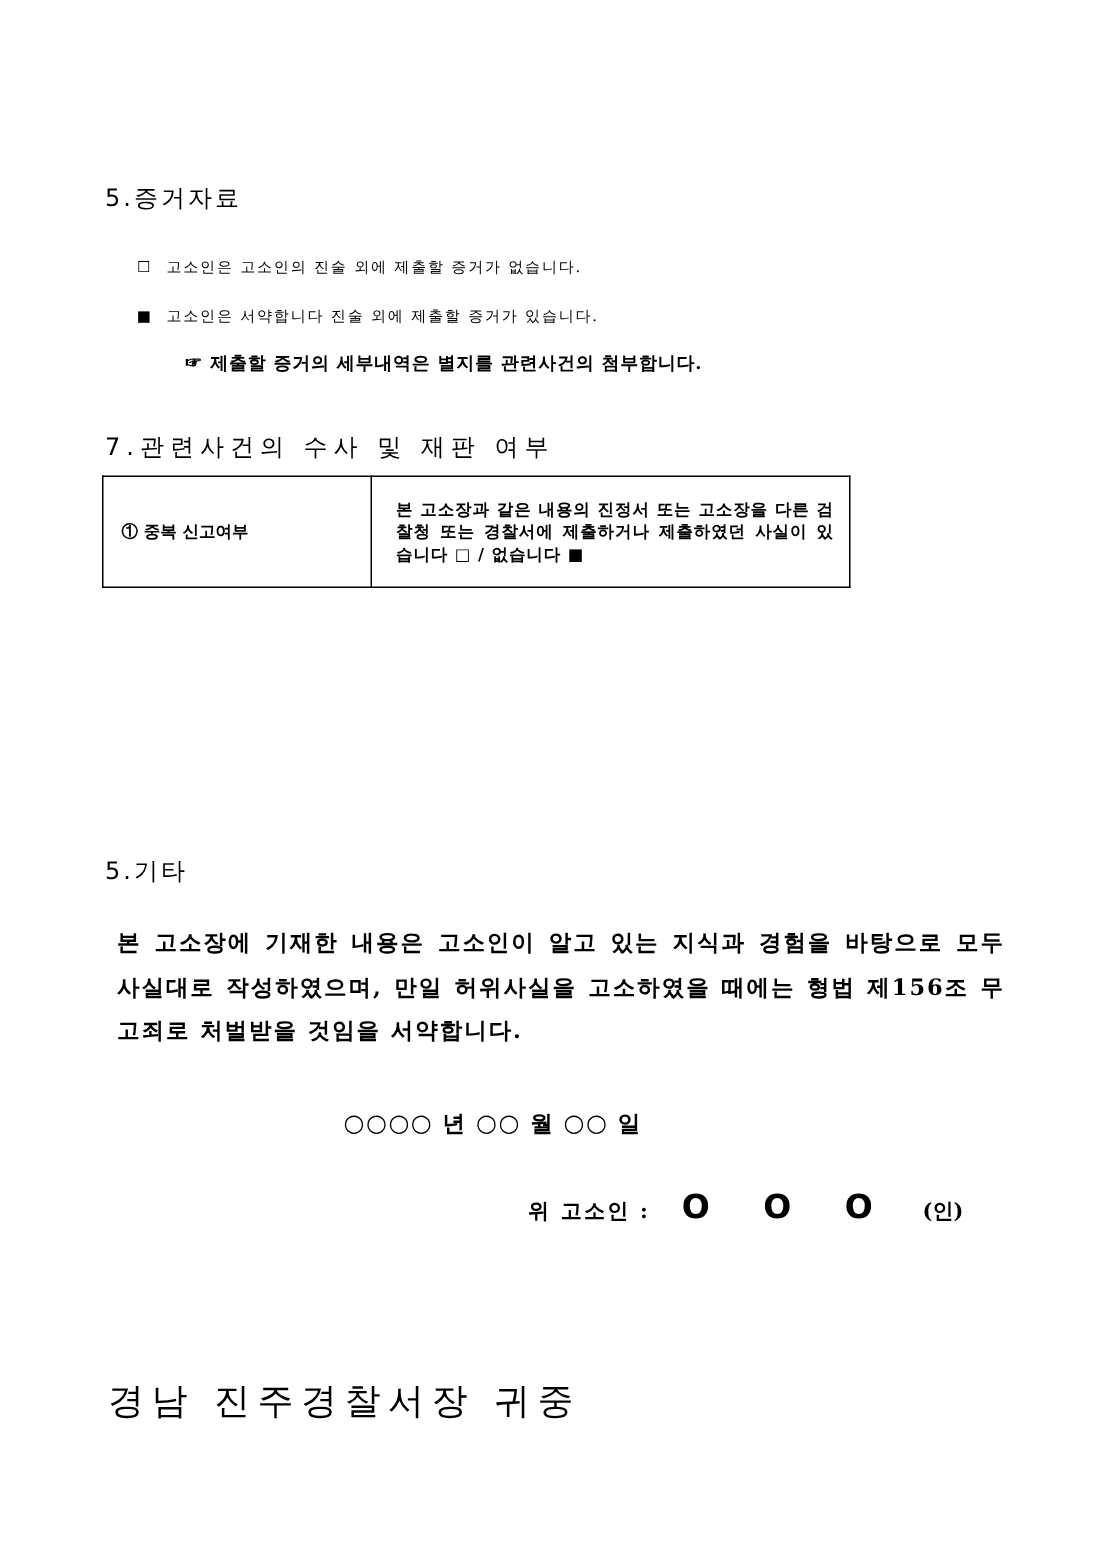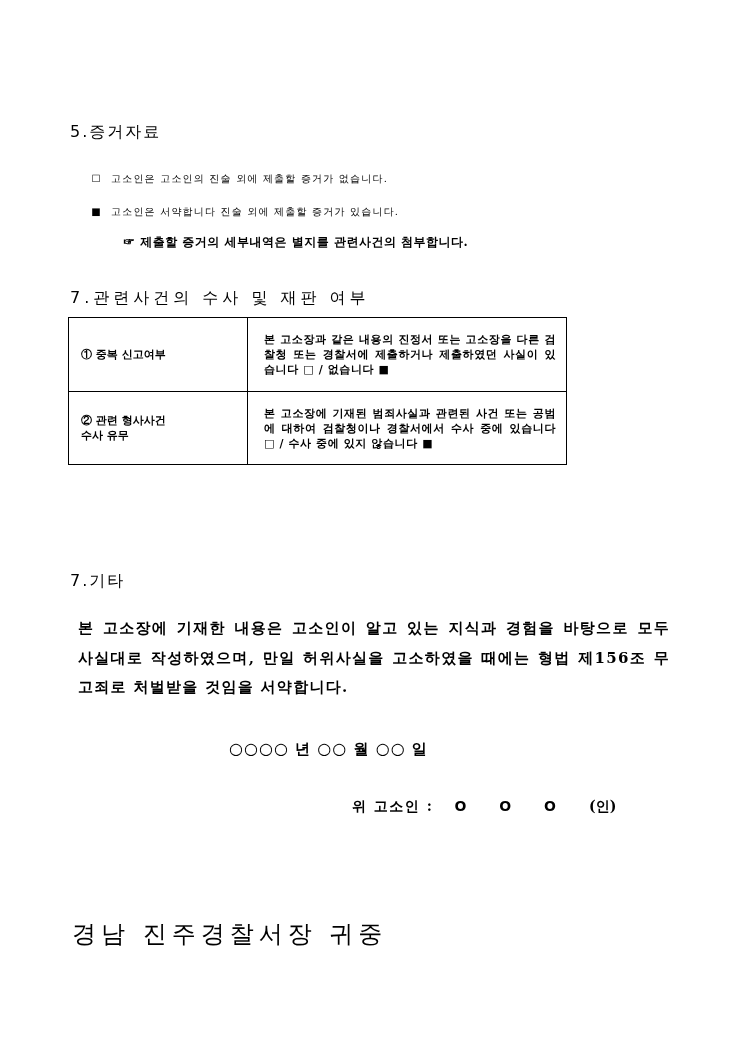--- a/index.html
+++ b/index.html
@@ -84,21 +84,21 @@
     .date-line {
       font-size: 15px;
       font-weight: bold;
       letter-spacing: 1px;
     }
     .date-circ { font-weight: normal; font-size: 16px; letter-spacing: 1px; }
 
     .sign-line { font-size: 14px; font-weight: bold; letter-spacing: 1.5px; }
     .sign-name {
       font-family: "DejaVu Sans", "Liberation Sans", sans-serif;
-      font-size: 14px;
+      font-size: 22px;
       font-weight: bold;
       letter-spacing: 14px;
       margin-left: 16px;
     }
     .sign-seal { font-size: 14px; font-weight: bold; margin-left: 14px; }
 
     .addressee {
       font-family: "DejaVu Sans", "Liberation Sans", sans-serif;
       font-size: 24px;
       font-weight: normal;
@@ -124,29 +124,24 @@
 </div>
 
 <div class="abs sec-heading" style="left:70px; top:284px; letter-spacing:4px;">7.관련사건의 수사 및 재판 여부</div>
 
 <table class="related">
   <tbody>
       <tr class="r1">
     <td class="label">① 중복 신고여부</td>
     <td class="desc">본 고소장과 같은 내용의 진정서 또는 고소장을 다른 검찰청 또는 경찰서에 제출하거나 제출하였던 사실이 있습니다 □ / 없습니다 ■</td>
   </tr>
-  <tr class="r2">
-    <td class="label">② 관련 형사사건
-    수사 유무</td>
-    <td class="desc">본 고소장에 기재된 범죄사실과 관련된 사건 또는 공범에 대하여 검찰청이나 경찰서에서 수사 중에 있습니다 □ / 수사 중에 있지 않습니다 ■</td>
-  </tr>
 </tbody>
   </table>
 
-<div class="abs sec-heading" style="left:70px; top:567px;">7.기타</div>
+<div class="abs sec-heading" style="left:70px; top:567px;">5.기타</div>
 
 <div class="pledge">본 고소장에 기재한 내용은 고소인이 알고 있는 지식과 경험을 바탕으로 모두 사실대로 작성하였으며, 만일 허위사실을 고소하였을 때에는 형법 제156조 무고죄로 처벌받을 것임을 서약합니다.</div>
 
 <div class="abs date-line" style="left:229px; top:739px;">
   <span class="date-circ">○○○○</span>
   <span>년</span>
   <span class="date-circ">○○</span>
   <span>월</span>
   <span class="date-circ">○○</span>
   <span>일</span>

